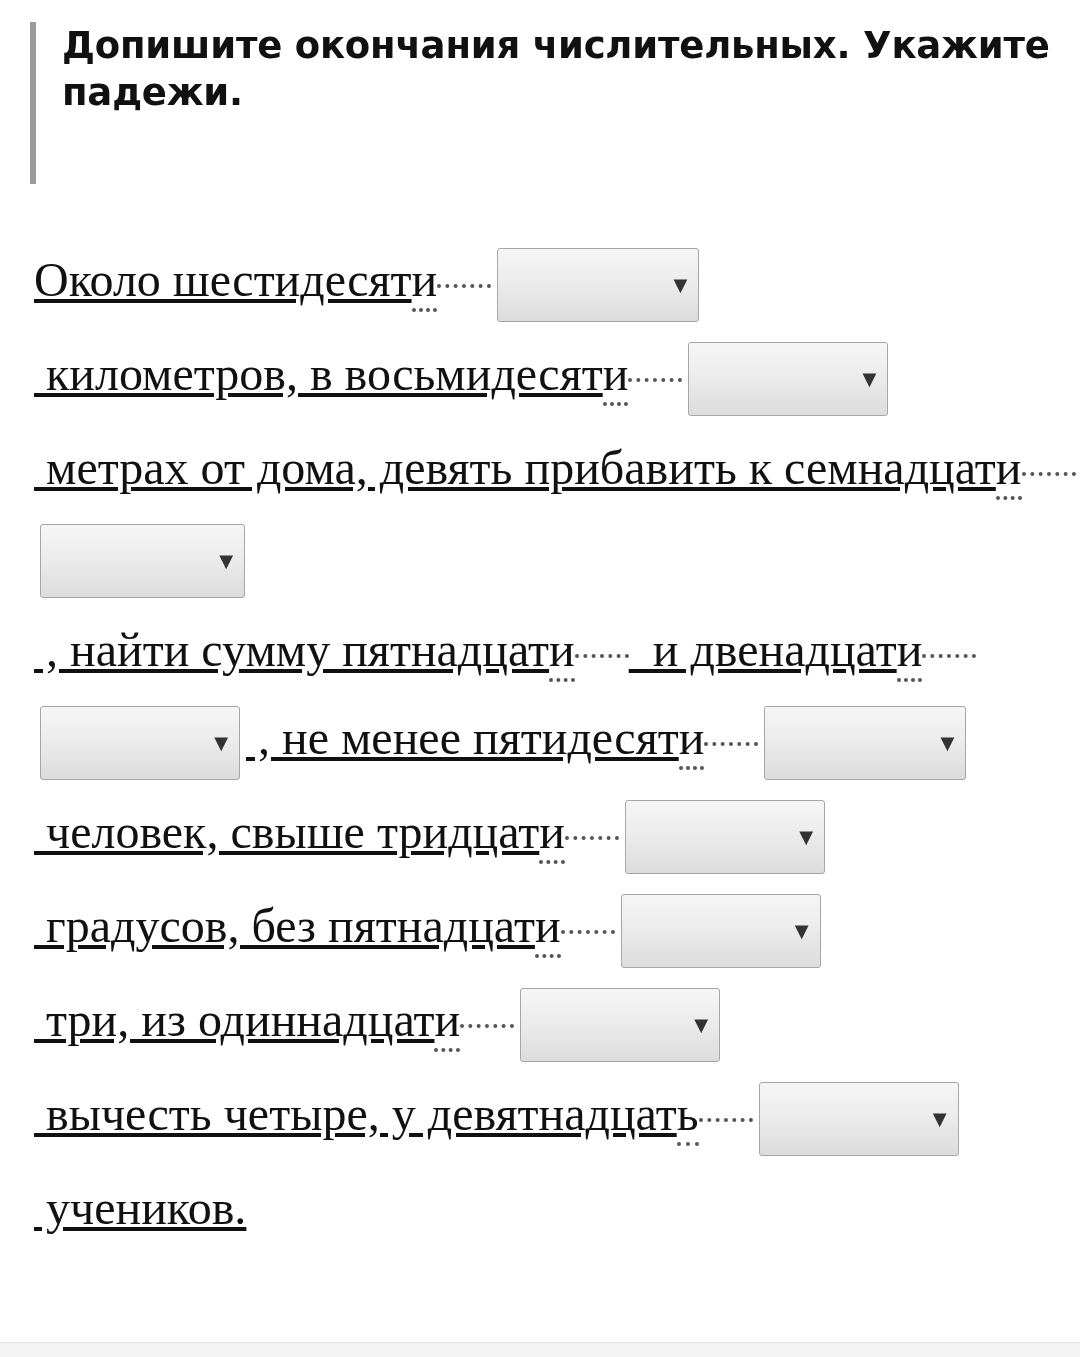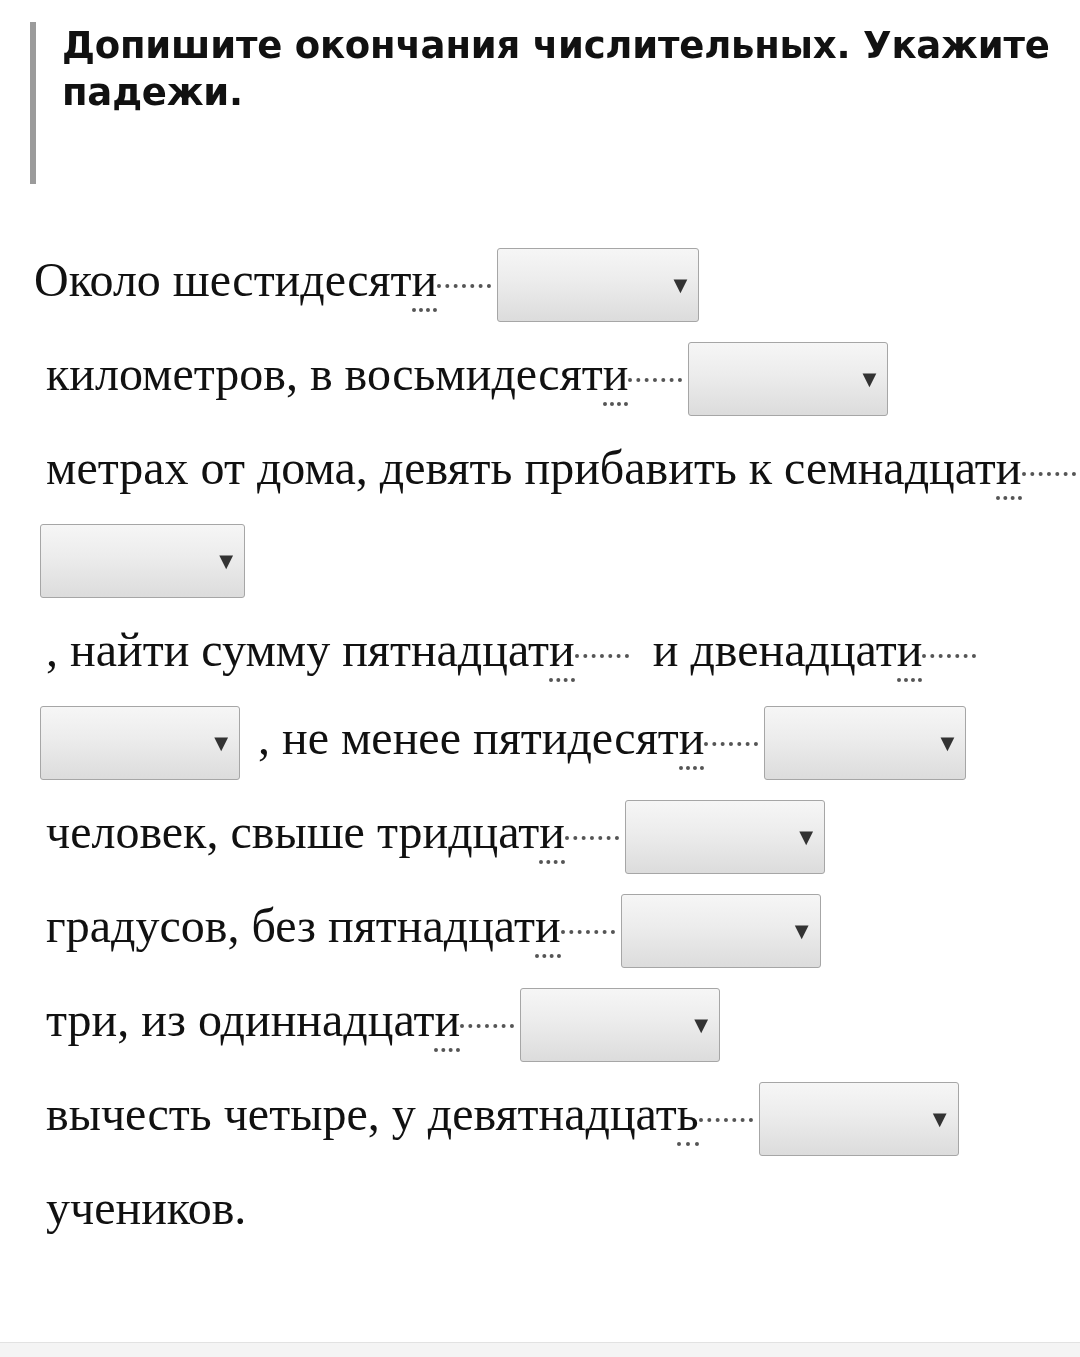--- a/index.html
+++ b/index.html
@@ -45,20 +45,21 @@
   .exercise {
     font-family: "Liberation Serif", serif;
     font-size: 48px;
     line-height: 88px;
     color: #111111;
     padding-left: 4px;
   }
 
   .word {
     white-space: pre;
+    text-decoration: underline;
   }
 
   
   .fill {
     display: inline;
     white-space: pre;
   }
   .fill .ending {
     border-bottom: 4px dotted #555;
     padding-bottom: 2px;

